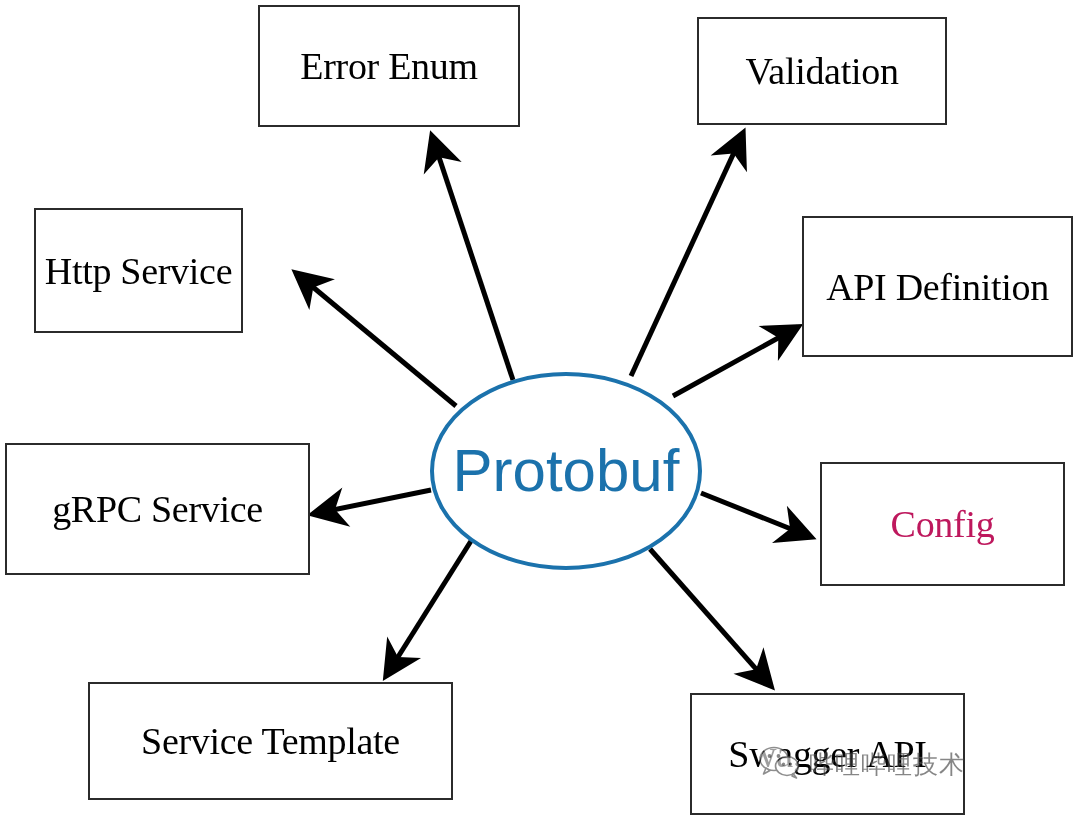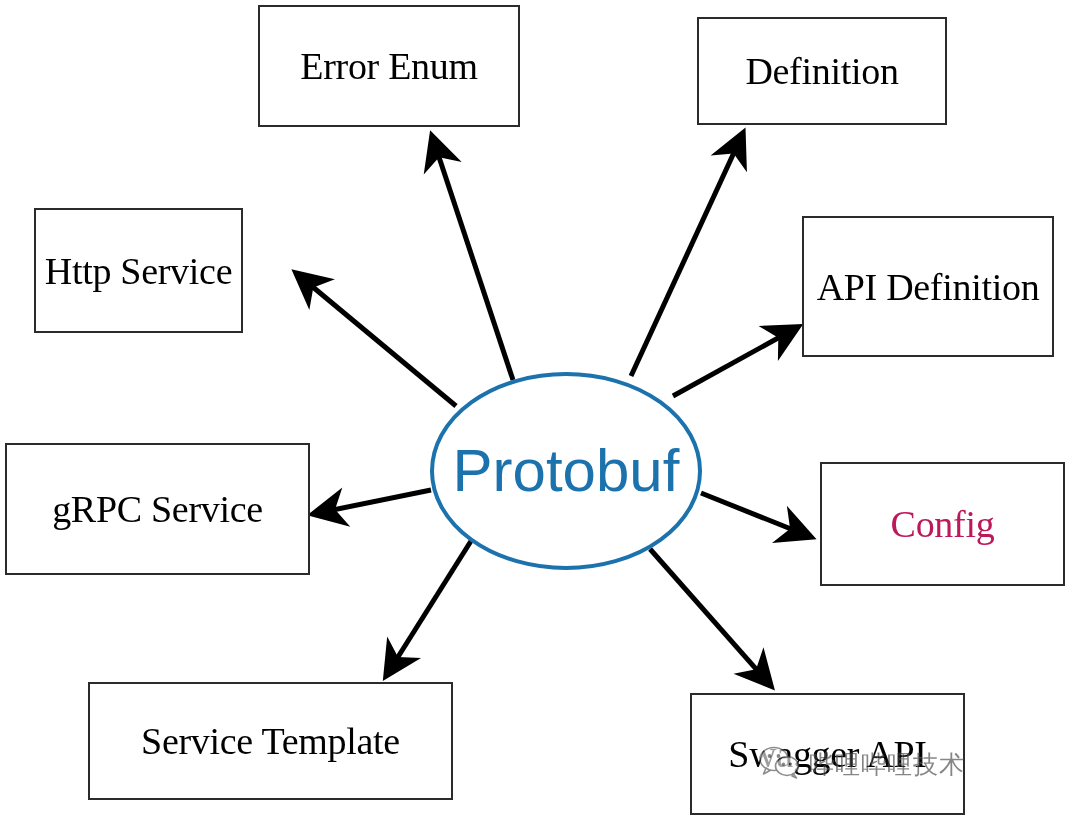--- a/index.html
+++ b/index.html
@@ -101,28 +101,28 @@
 
   <div class="hub" id="hub-wrap" style="left: 432px; top: 374px; width: 268px; height: 194px;">
     <span class="hub-label" id="hub-label" style="color: rgb(27, 114, 172);">Protobuf</span>
   </div>
 
   <div class="node-box" style="left: 258px; top: 5px; width: 262px; height: 122px; border-color: rgb(43, 43, 43); background: rgb(255, 255, 255);">
     <span class="node-label" style="color: rgb(0, 0, 0);">Error Enum</span>
   </div>
 
   <div class="node-box" style="left: 697px; top: 17px; width: 250px; height: 108px; border-color: rgb(43, 43, 43); background: rgb(255, 255, 255);">
-    <span class="node-label" style="color: rgb(0, 0, 0);">Definition</span>
+    <span class="node-label" style="color: rgb(0, 0, 0);">Validation</span>
   </div>
 
   <div class="node-box" style="left: 34px; top: 208px; width: 209px; height: 125px; border-color: rgb(43, 43, 43); background: rgb(255, 255, 255);">
     <span class="node-label" style="color: rgb(0, 0, 0);">Http Service</span>
   </div>
 
-  <div class="node-box" style="left: 802px; top: 216px; width: 252px; height: 141px; border-color: rgb(43, 43, 43); background: rgb(255, 255, 255);">
+  <div class="node-box" style="left: 802px; top: 216px; width: 271px; height: 141px; border-color: rgb(43, 43, 43); background: rgb(255, 255, 255);">
     <span class="node-label" style="color: rgb(0, 0, 0);">API Definition</span>
   </div>
 
   <div class="node-box" style="left: 5px; top: 443px; width: 305px; height: 132px; border-color: rgb(43, 43, 43); background: rgb(255, 255, 255);">
     <span class="node-label" style="color: rgb(0, 0, 0);">gRPC Service</span>
   </div>
 
   <div class="node-box" style="left: 820px; top: 462px; width: 245px; height: 124px; border-color: rgb(43, 43, 43); background: rgb(255, 255, 255);">
     <span class="node-label" style="color: #be185d;">Config</span>
   </div>

